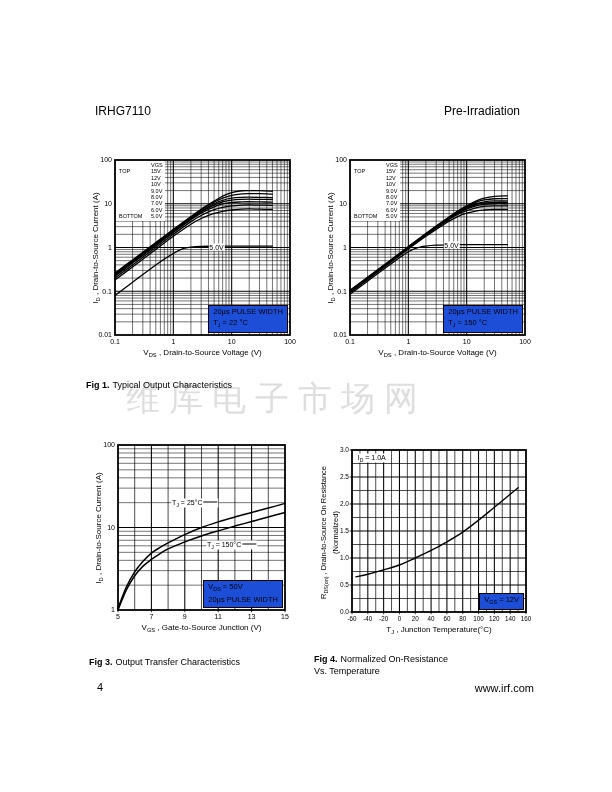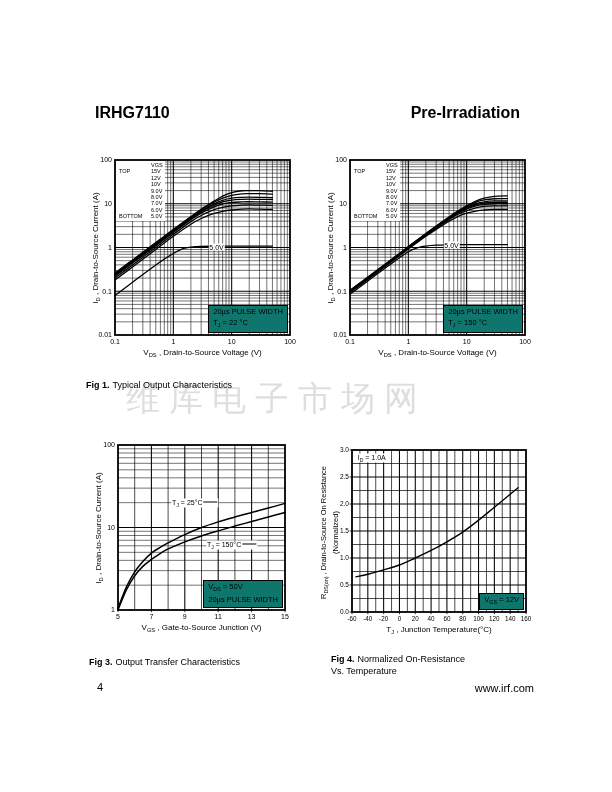--- a/index.html
+++ b/index.html
@@ -1,29 +1,29 @@
 <!DOCTYPE html>
 <html><head>
 <meta charset="utf-8">
 <style>
   html,body{margin:0;padding:0;background:#f2f2f2}
   .page{position:relative;width:612px;height:792px;background:#fff;font-family:"Liberation Sans",sans-serif;color:#000;overflow:hidden}
-  .hdr{position:absolute;font-weight:bold;font-size:16px;z-index:3}
+  .hdr{position:absolute;font-weight:normal;font-size:12px;z-index:3}
   .caption{position:absolute;font-size:9px;z-index:3}
   .caption b{font-weight:bold;margin-right:3px}
   .figure{position:absolute;z-index:2}
   .figure svg{position:absolute;left:3px;top:0}
   .xlabel{position:absolute;font-size:8px;text-align:center;white-space:nowrap}
   .ylabel{position:absolute;font-size:8px;text-align:center;transform:rotate(-90deg);transform-origin:50% 50%;white-space:nowrap}
   .ylabel .yline{line-height:9px}
   .sub{font-size:72%;vertical-align:-2px}
   .legend{position:absolute;background:#fff;font-size:5.5px;line-height:6.4px;padding:1px 2px 1px 3px;z-index:4}
   .lrow{display:flex;white-space:nowrap}
   .lleft{width:32px}
-  .note{position:absolute;background:#0f766e;border:0.8px solid #000;font-size:7.5px;line-height:10.5px;padding:1px 4px 2px;white-space:nowrap;z-index:4}
+  .note{position:absolute;background:#1d4ed8;border:0.8px solid #000;font-size:7.5px;line-height:10.5px;padding:1px 4px 2px;white-space:nowrap;z-index:4}
   .anno{position:absolute;background:#fff;font-size:7px;white-space:nowrap;padding:0 1px;z-index:4}
   .leader{display:inline-block;height:0;border-top:1px solid #000;vertical-align:2px;margin-left:1px}
   .watermark{position:absolute;font-size:34px;color:#c9c9c9;opacity:.6;letter-spacing:9px;white-space:nowrap;z-index:2;font-family:"DejaVu Sans",sans-serif}
   .footer{position:absolute;font-size:11px;z-index:3}
   svg text{font-family:"Liberation Sans",sans-serif;fill:#000}
 </style>
 </head>
 <body>
 
 <div class="page">
@@ -457,21 +457,21 @@
     </div>
 
   <div class="watermark" style="left:126px;top:376px">维库电子市场网</div>
 
   <div class="caption" style="left:86px;top:380px;width:217px">
     <b>Fig 1.</b><span>Typical Output Characteristics</span>
   </div>
   <div class="caption" style="left:89px;top:657px;width:209px">
     <b>Fig 3.</b><span>Output Transfer Characteristics</span>
   </div>
-  <div class="caption" style="left:331px;top:653px;width:216px;line-height:12px">
+  <div class="caption" style="left:314px;top:653px;width:216px;line-height:12px">
     <div><b>Fig 4.</b><span>Normalized On-Resistance</span></div>
     <div>Vs. Temperature</div>
   </div>
 
   <div class="footer" style="left:97px;top:681px">4</div>
   <div class="footer" style="right:78px;top:682px">www.irf.com</div>
 
 </div>
 
 </body></html>

